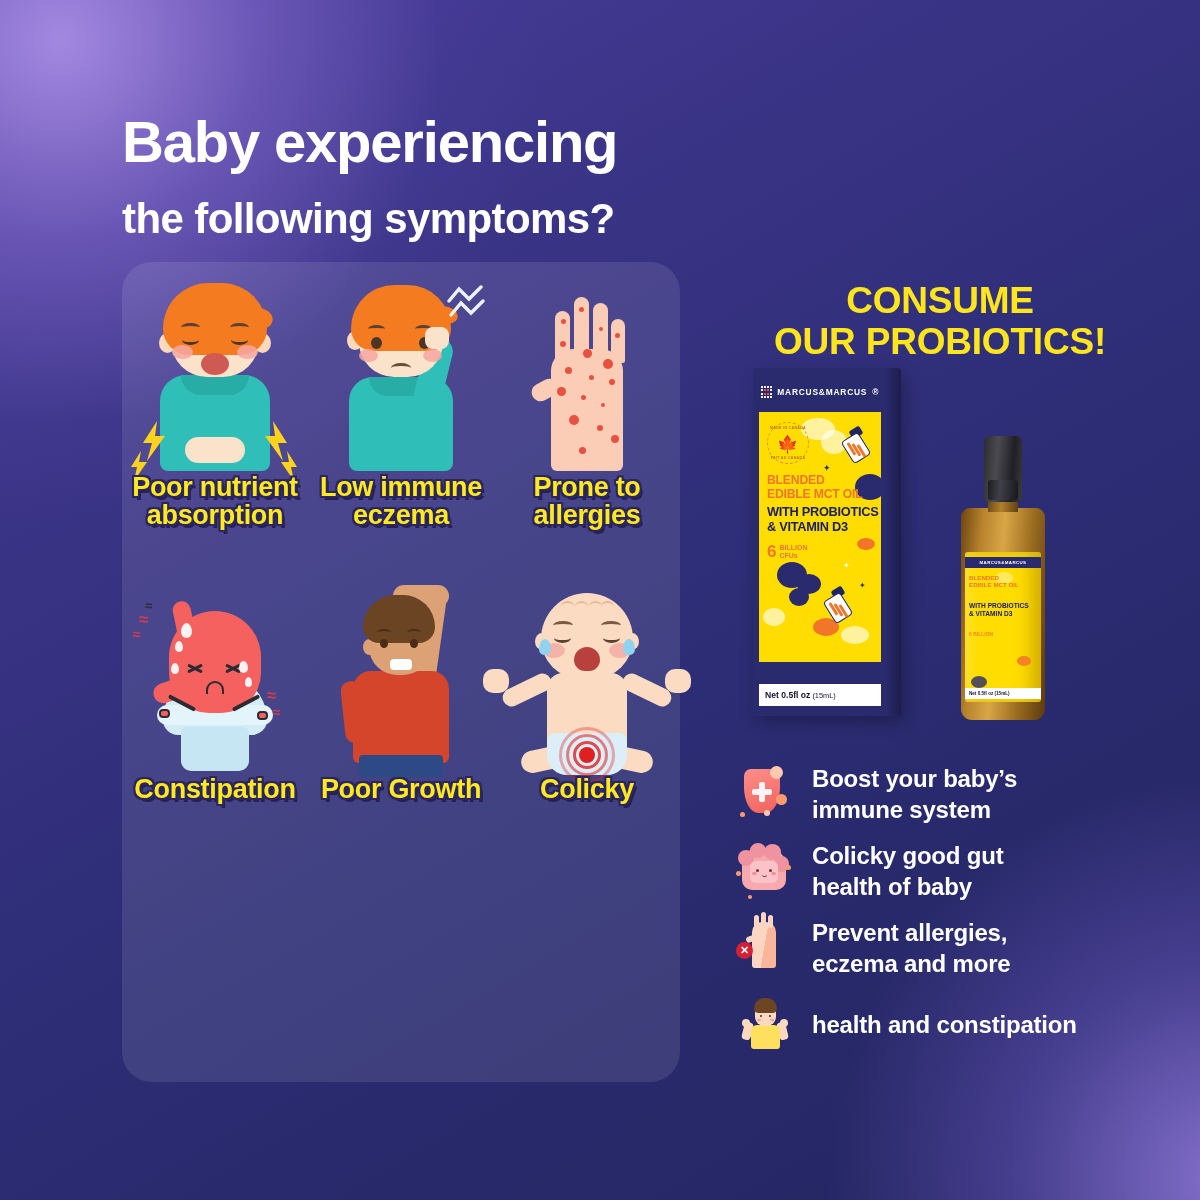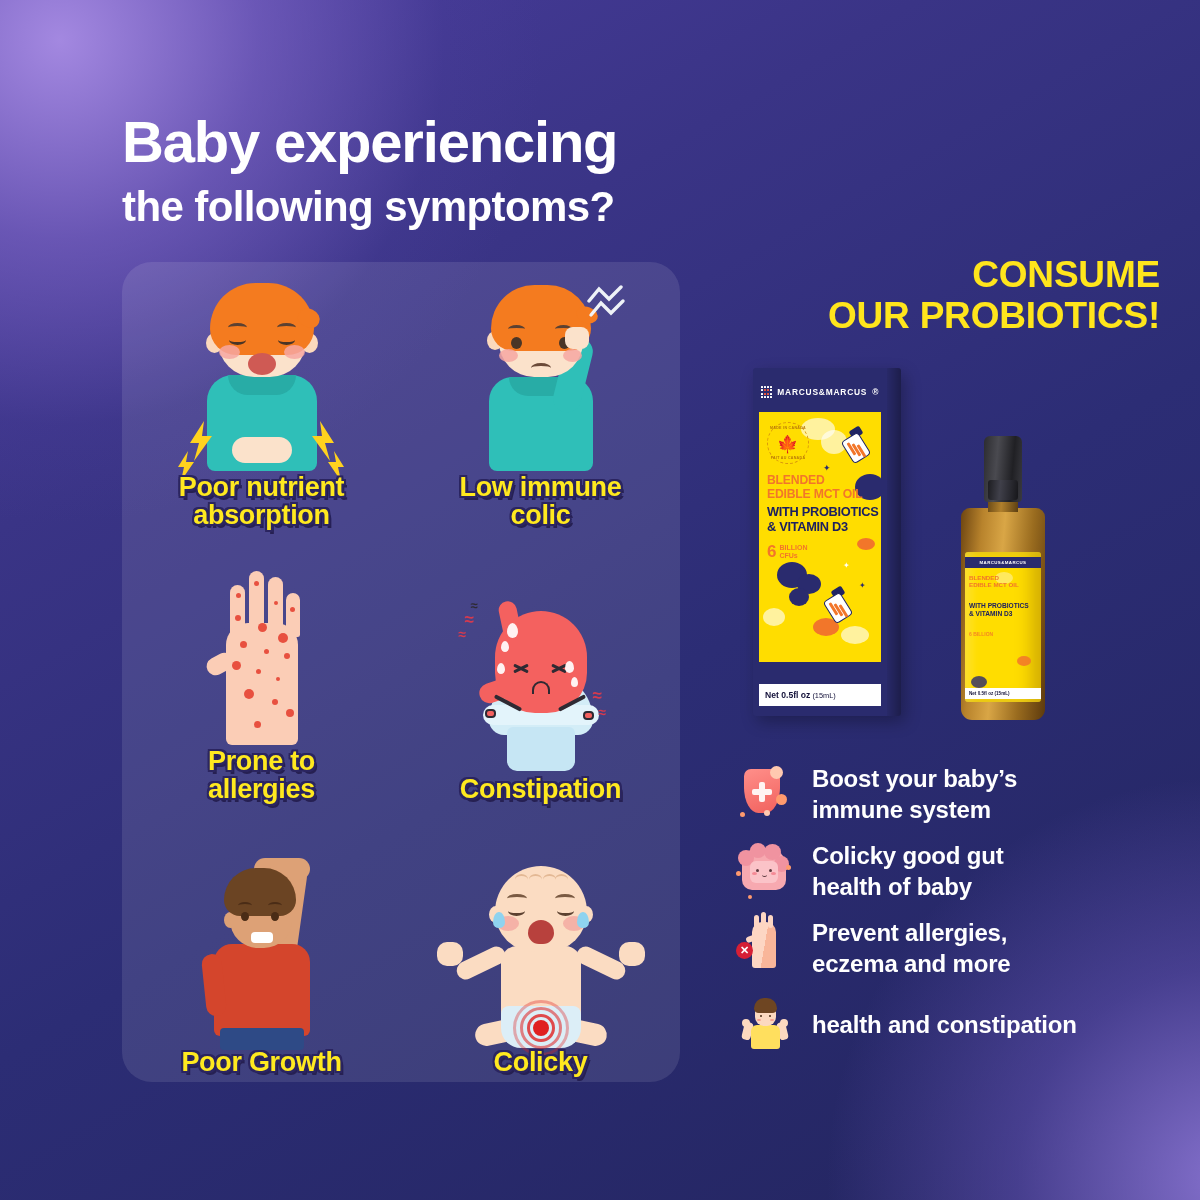--- a/index.html
+++ b/index.html
@@ -22,34 +22,34 @@
   }
 
   
   .headline { position: absolute; left: 122px; top: 112px; width: 640px; }
   .headline-l1 {
     font-size: 58px; font-weight: bold; color: #ffffff;
     letter-spacing: -1.2px; line-height: 1.02; white-space: nowrap;
   }
   .headline-l2 {
     font-size: 42px; font-weight: bold; color: #ffffff;
-    letter-spacing: -0.6px; line-height: 1.15; margin-top: 12px; white-space: nowrap;
+    letter-spacing: -0.6px; line-height: 1.15; margin-top: 24px; white-space: nowrap;
   }
 
   
   .symptom-card {
     position: absolute; left: 122px; top: 262px;
     width: 558px; height: 820px;
     background: rgba(255,255,255,0.10);
     border-radius: 30px;
   }
   .symptom-grid {
     position: absolute; inset: 0;
     display: grid;
-    grid-template-columns: 1fr 1fr;
+    grid-template-columns: 1fr 1fr 1fr;
     grid-template-rows: 1fr 1fr 1fr;
   }
   .symptom-cell {
     position: relative;
     display: flex; flex-direction: column;
     align-items: center; justify-content: flex-end;
     padding-bottom: 6px;
   }
   .sym-art { position: relative; width: 100%; height: 196px; }
   .sym-label {
@@ -59,22 +59,22 @@
     letter-spacing: -0.3px;
     text-shadow:
       -2px -2px 0 #2b2560, 2px -2px 0 #2b2560, -2px 2px 0 #2b2560, 2px 2px 0 #2b2560,
       0 -2px 0 #2b2560, 0 2px 0 #2b2560, -2px 0 0 #2b2560, 2px 0 0 #2b2560,
       3px 4px 0 #262052;
     margin-top: 2px; z-index: 5;
   }
 
   
   .consume {
-    position: absolute; left: 720px; top: 254px; width: 440px;
-    text-align: right;
+    position: absolute; left: 720px; top: 280px; width: 440px;
+    text-align: center;
     font-size: 37px; font-weight: bold; color: #ffe51c;
     line-height: 1.12; letter-spacing: -0.2px;
   }
 
   .product { position: absolute; left: 753px; top: 368px; width: 340px; height: 368px; }
 
   
   .box {
     position: absolute; left: 0; top: 0; width: 148px; height: 348px;
     background: #2a2b6e; border-radius: 3px;
@@ -417,21 +417,21 @@
             <div class="pc" style="left:50%;margin-left:46px;top:10px;">
               <svg width="46" height="40" viewBox="0 0 46 40">
                 <path d="M2,16 L12,4 L22,14 L34,2" stroke="#eef2f7" stroke-width="3.4" fill="none" stroke-linecap="round"></path>
                 <path d="M4,30 L14,18 L24,28 L36,16" stroke="#eef2f7" stroke-width="3.4" fill="none" stroke-linecap="round"></path>
               </svg>
             </div>
           </div>
         </div>
         <div class="sym-label">
           <span>Low immune</span><br>
-          <span>colic</span>
+          <span>eczema</span>
         </div>
       </div>
 
       <div class="symptom-cell">
         <div class="sym-art">
           <div class="art">
             <div class="pc h-fing" style="left:50%;margin-left:-32px;top:36px;width:15px;height:50px;"></div>
             <div class="pc h-fing" style="left:50%;margin-left:-13px;top:22px;width:15px;height:62px;"></div>
             <div class="pc h-fing" style="left:50%;margin-left:6px;top:28px;width:15px;height:58px;"></div>
             <div class="pc h-fing" style="left:50%;margin-left:24px;top:44px;width:14px;height:44px;"></div>

